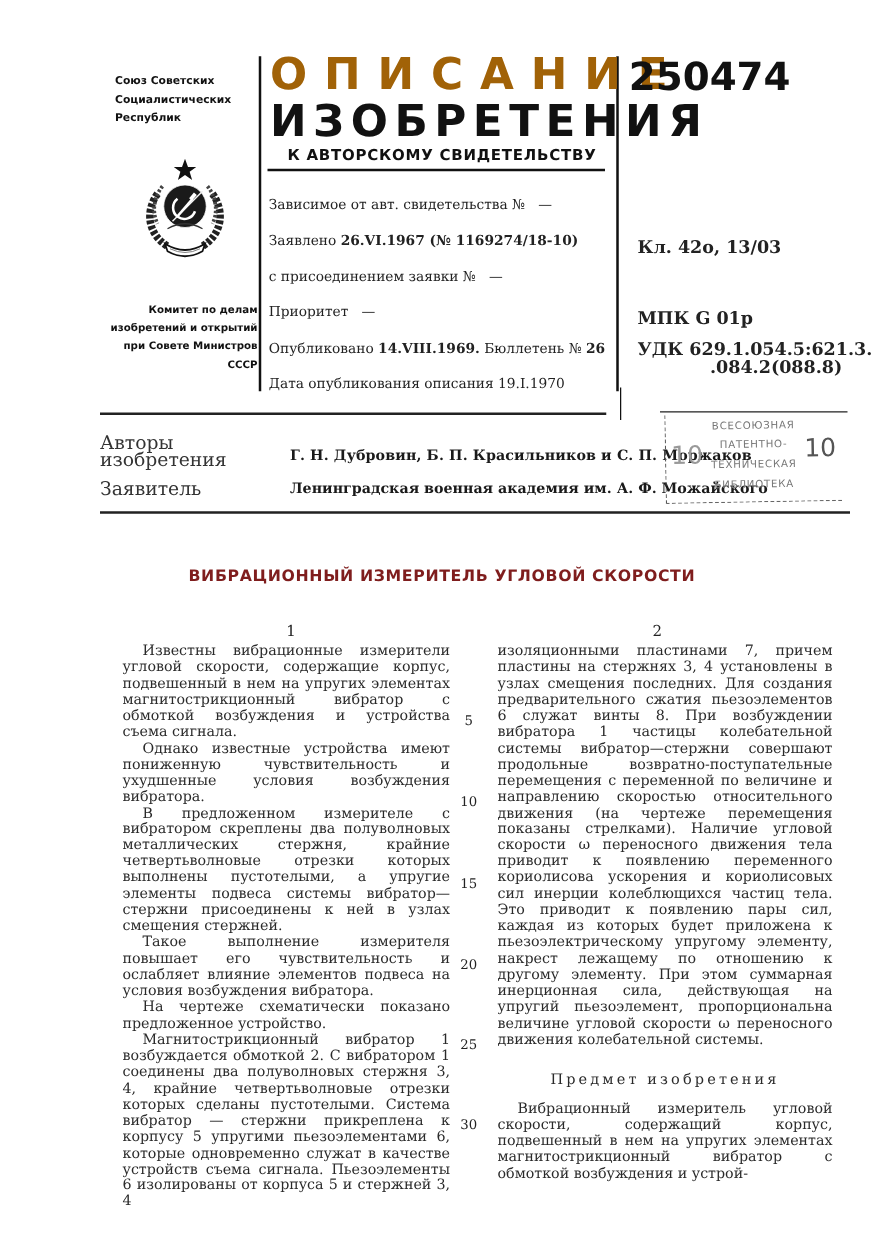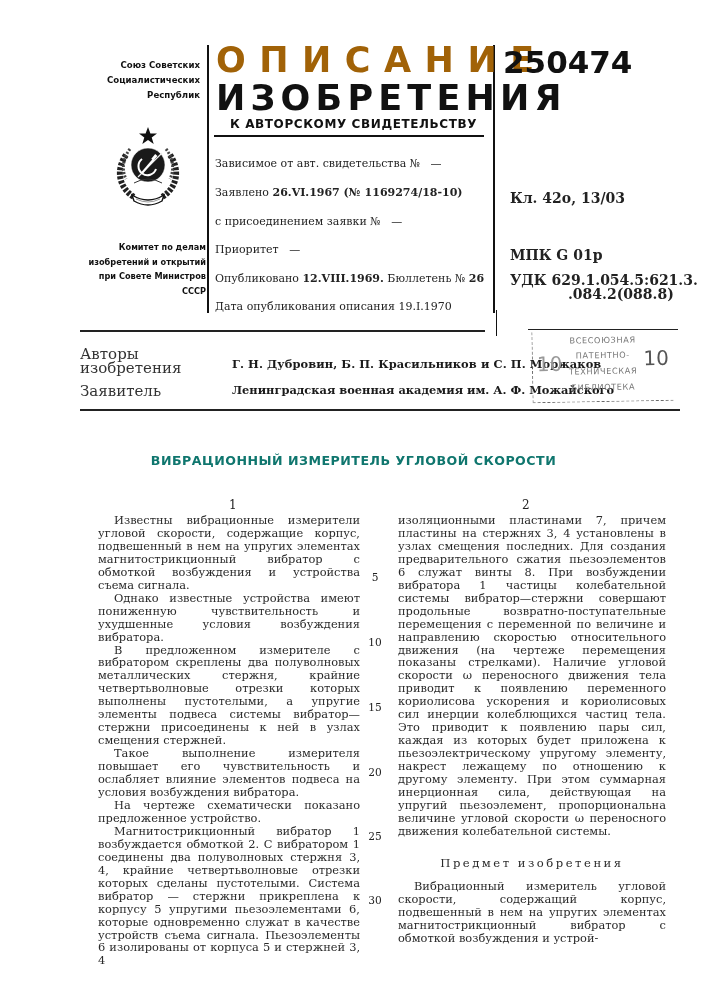--- a/index.html
+++ b/index.html
@@ -1,21 +1,21 @@
 <!DOCTYPE html>
 <html><head>
 <meta charset="utf-8">
 <style>
   html, body { margin: 0; padding: 0; background: #ffffff; }
   body { width: 707px; height: 1000px; position: relative; overflow: hidden; color: #1a1a1a; font-family: "DejaVu Serif", serif; }
 
   .abs { position: absolute; }
 
   
-  .ussr { left: 92px; top: 58px; width: 108px; text-align: right; font-family: "DejaVu Sans", sans-serif; font-weight: bold; font-size: 8.6px; line-height: 15px; color: #111; }
+  .ussr { left: 92px; top: 58px; width: 108px; text-align: left; font-family: "DejaVu Sans", sans-serif; font-weight: bold; font-size: 8.6px; line-height: 15px; color: #111; }
   .emblem { left: 112px; top: 125px; width: 72px; height: 82px; }
   .committee { left: 88px; top: 240px; width: 118px; text-align: right; font-family: "DejaVu Sans", sans-serif; font-weight: bold; font-size: 8.2px; line-height: 14.5px; color: #111; }
 
   
   .vrule1 { left: 207px; top: 45px; width: 2px; height: 268px; background: #111; }
   .vrule2 { left: 493px; top: 45px; width: 2px; height: 268px; background: #111; }
   .vrule3 { left: 496px; top: 310px; width: 1px; height: 26px; background: #111; }
 
   .title1 { left: 216px; top: 40px; font-family: "DejaVu Sans", sans-serif; font-weight: bold; font-size: 35px; letter-spacing: 13.5px; line-height: 40px; color: #a16207; }
   .title2 { left: 216px; top: 78px; font-family: "DejaVu Sans", sans-serif; font-weight: bold; font-size: 35px; letter-spacing: 5.2px; line-height: 40px; color: #111; }
@@ -35,21 +35,21 @@
 
   .label { left: 80px; font-size: 15px; color: #333; line-height: 14px; }
   .authors { left: 232px; top: 357px; font-size: 11.4px; font-weight: bold; color: #1a1a1a; white-space: nowrap; letter-spacing: 0.1px; }
   .applicant { left: 232px; top: 383px; font-size: 11.4px; font-weight: bold; color: #1a1a1a; white-space: nowrap; }
 
   
   .stamp { left: 532px; top: 331px; width: 140px; height: 70px; border-left: 1px dashed #555; border-bottom: 1px dashed #666; transform: rotate(-1deg); color: #777; font-family: "DejaVu Sans", sans-serif; }
   .stamp .line { position: absolute; width: 100%; text-align: center; font-size: 8.2px; letter-spacing: 0.6px; }
   .stamp .num { position: absolute; font-size: 20px; font-family: "DejaVu Sans", sans-serif; }
 
-  .doc-title { left: 0; width: 707px; top: 453px; text-align: center; font-family: "DejaVu Sans", sans-serif; font-weight: bold; font-size: 12.6px; letter-spacing: 0.5px; color: #0f766e; }
+  .doc-title { left: 0; width: 707px; top: 453px; text-align: center; font-family: "DejaVu Sans", sans-serif; font-weight: bold; font-size: 12.6px; letter-spacing: 0.5px; color: #7f1d1d; }
   .colno { top: 498px; font-size: 12px; color: #222; }
 
   .col { top: 514px; width: 262px; font-size: 11.4px; line-height: 12.95px; color: #2a2a2a; text-align: justify; }
   .col1 { left: 98px; }
   .col2 { left: 398px; width: 268px; }
   .col p { margin: 0; text-indent: 16px; }
   .col p.noind { text-indent: 0; }
   .col .heading { text-align: center; text-indent: 0; letter-spacing: 2.5px; margin: 19px 0 10px 0; font-size: 11.6px; }
 
   .lineno { left: 365px; font-size: 10.6px; color: #222; width: 20px; text-align: center; }
@@ -113,21 +113,21 @@
   <b>26.VI.1967 (№ 1169274/18-10)</b>
 </div>
 <div class="abs meta" style="top:215px;">
   <span>с присоединением заявки №</span>&nbsp;&nbsp;&nbsp;<span>—</span>
 </div>
 <div class="abs meta" style="top:243px;">
   <span>Приоритет</span>&nbsp;&nbsp;&nbsp;<span>—</span>
 </div>
 <div class="abs meta" style="top:272px;">
   <span>Опубликовано</span>
-  <b>12.VIII.1969.</b>
+  <b>14.VIII.1969.</b>
   <span>Бюллетень №</span>
   <b>26</b>
 </div>
 <div class="abs meta" style="top:300px;">Дата опубликования описания 19.I.1970</div>
 
 <div class="abs right-meta" style="top:190px;">Кл. 42о, 13/03</div>
 <div class="abs right-meta" style="top:247px;">МПК G 01р</div>
 <div class="abs right-meta" style="top:272px;">УДК 629.1.054.5:621.3.</div>
 <div class="abs right-meta" style="top:286px; left:544px;margin-left:24px;">.084.2(088.8)</div>
 

